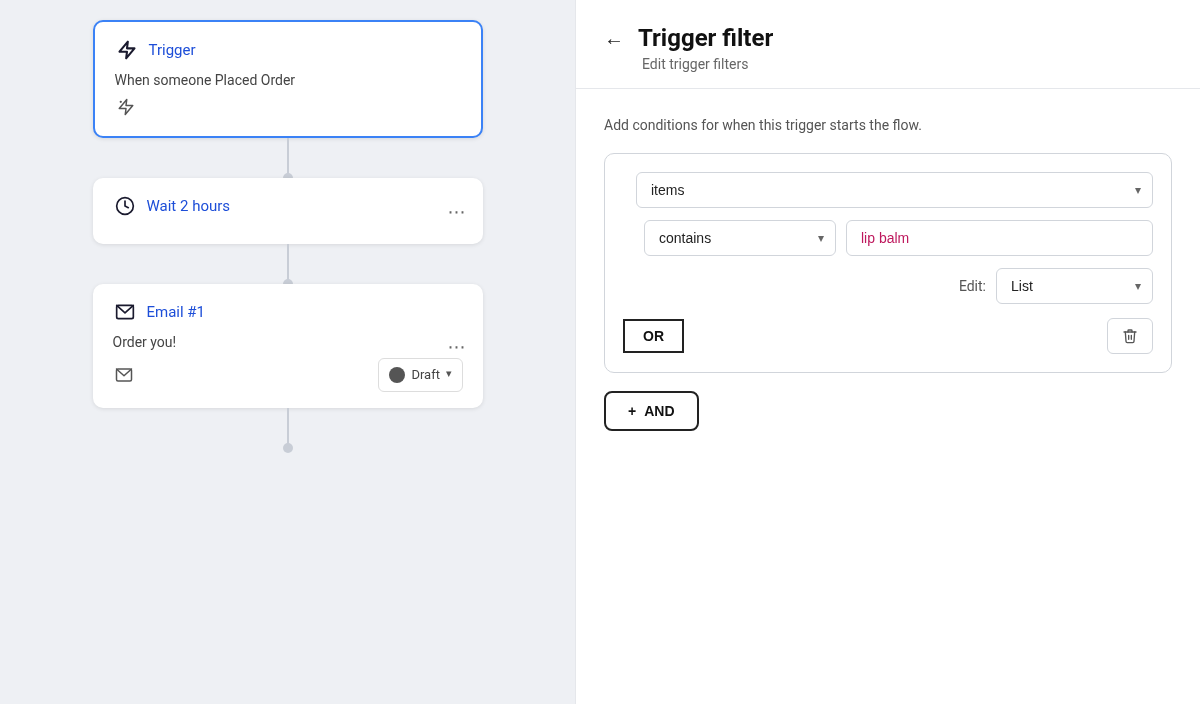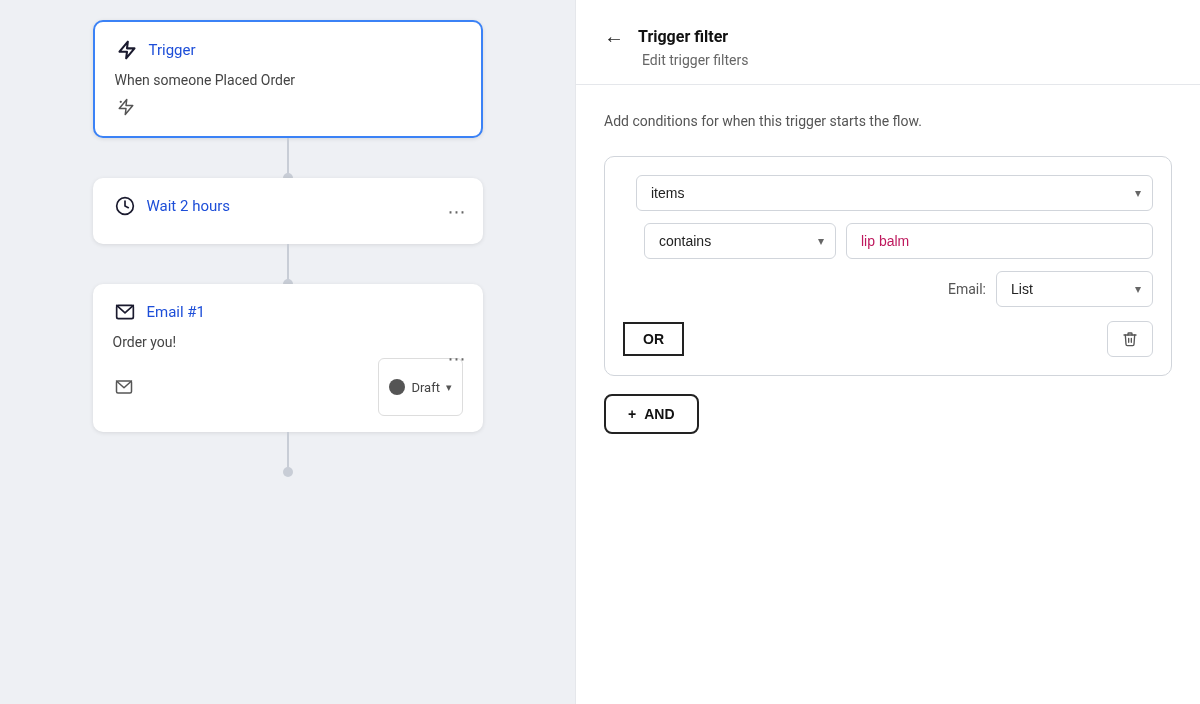--- a/index.html
+++ b/index.html
@@ -107,25 +107,25 @@
 
     .email-node .node-footer {
       display: flex;
       align-items: center;
       justify-content: space-between;
       margin-top: 8px;
     }
 
     .draft-badge {
       display: flex;
-      align-items: center;
+      align-items: flex-start;
       gap: 6px;
       border: 1px solid #ddd;
       border-radius: 6px;
-      padding: 20px 10px;
+      padding: 8px 10px;
       font-size: 13px;
       color: #444;
       background: #fff;
       cursor: pointer;
     }
 
     .draft-badge .circle-icon {
       width: 16px;
       height: 16px;
       border-radius: 50%;
@@ -180,40 +180,40 @@
 
     .back-btn {
       cursor: pointer;
       font-size: 20px;
       color: #222;
       display: flex;
       align-items: center;
     }
 
     .panel-title {
-      font-size: 16px;
+      font-size: 24px;
       font-weight: 700;
       color: #111;
     }
 
     .panel-subtitle {
       font-size: 14px;
       color: #666;
       margin-left: 38px;
     }
 
     .panel-body {
       padding: 28px 28px;
       flex: 1;
     }
 
     .instruction-text {
       font-size: 14px;
       color: #555;
-      margin-bottom: 27px;
+      margin-bottom: 20px;
     }
 
     
     .filter-block {
       border: 1px solid #d1d5db;
       border-radius: 10px;
       padding: 18px;
       background: #fff;
       margin-bottom: 18px;
     }
@@ -448,21 +448,21 @@
         <div class="contains-select-wrapper select-wrapper">
           <select class="select-input">
             <option value="contains">contains</option>
           </select>
           <span class="chevron">▾</span>
         </div>
         <input type="text" class="text-input" value="lip balm" style="">
       </div>
 
       <div class="type-row">
-        <span class="type-label">Email:</span>
+        <span class="type-label">Edit:</span>
         <div class="type-select-wrapper select-wrapper">
           <select class="select-input">
             <option value="List">List</option>
           </select>
           <span class="chevron">▾</span>
         </div>
       </div>
 
       <div class="filter-actions">
         <button class="or-btn">OR</button>

